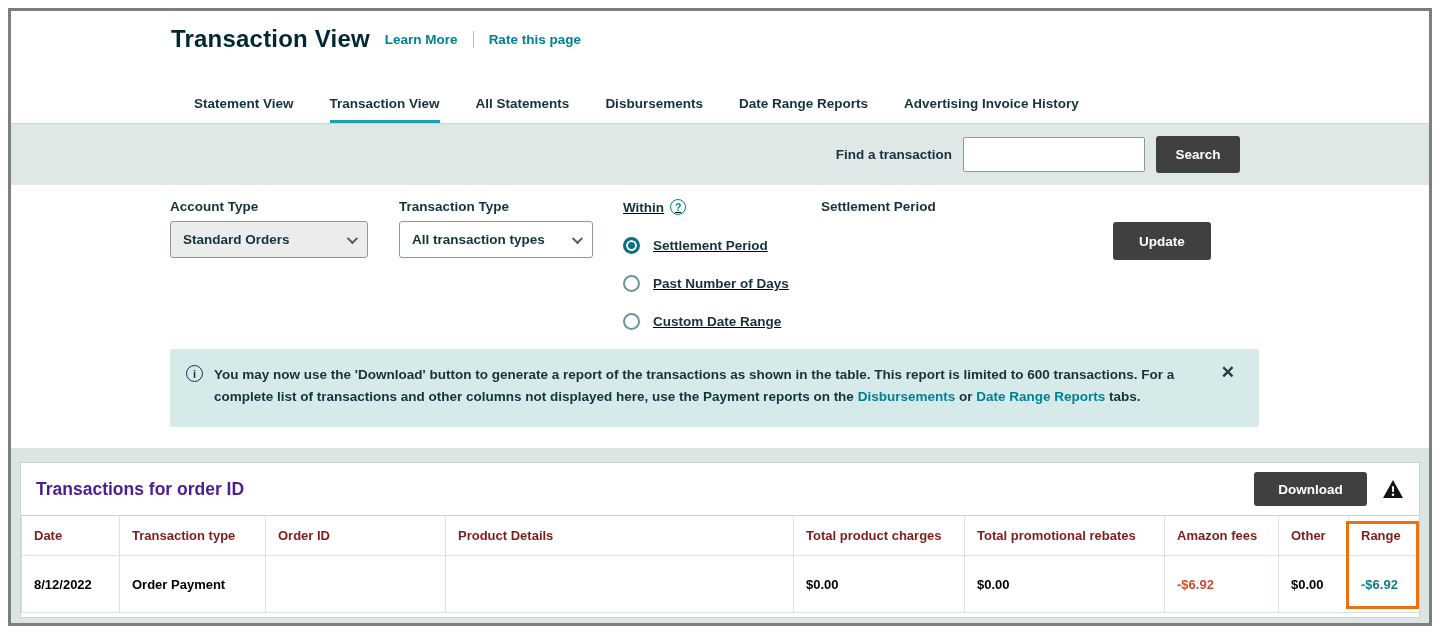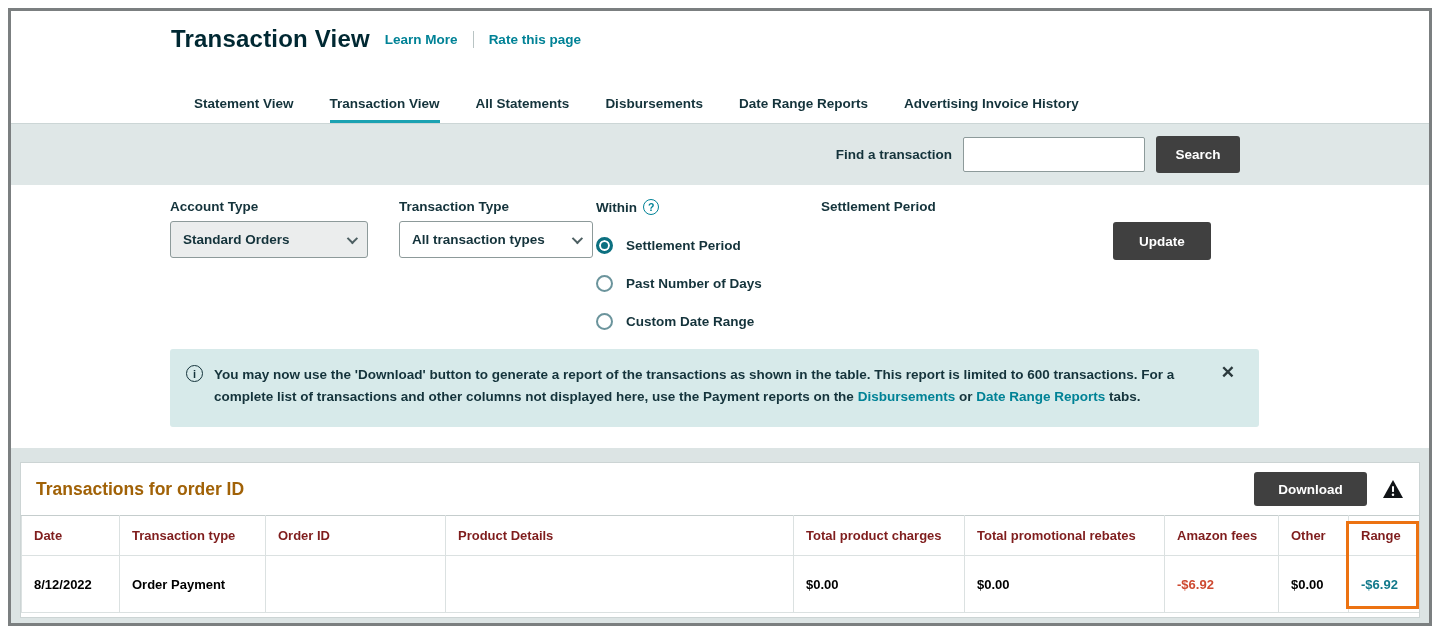--- a/index.html
+++ b/index.html
@@ -59,21 +59,21 @@
                align-items:center; justify-content:center; margin-top:1px; }
   .banner-text { font-size:13.5px; font-weight:bold; color:#14333b; line-height:1.6; flex:1; }
   .banner-text .blink { color:#008296; cursor:pointer; }
   .close-x { font-size:17px; font-weight:bold; color:#2b3a3d; cursor:pointer;
              margin:0 8px 0 26px; line-height:1; }
 
   
   .card { margin:14px 9px 0 9px; height:156px; background:#fff;
           border:1px solid #ccd4d4; overflow:hidden; }
   .card-header { height:52px; display:flex; align-items:center; padding:0 15px; }
-  .card-title { font-size:17.5px; font-weight:bold; color:#a16207; }
+  .card-title { font-size:17.5px; font-weight:bold; color:#4c1d95; }
   .card-actions { margin-left:auto; display:flex; align-items:center; gap:15px; }
   .download-btn { width:113px; height:34px; font-size:13.5px; }
   .warn-icon { width:22px; height:20px; display:block; cursor:pointer; }
 
   .table-wrap { position:relative; }
   table { border-collapse:collapse; table-layout:fixed; width:100%; }
   th, td { border:1px solid #dbe1e1; text-align:left; padding:0 12px;
            font-size:13px; overflow:hidden; white-space:nowrap; }
   th { height:40px; font-weight:bold; color:#7f1d1d; border-top:1px solid #c5cdcd; }
   td { height:57px; font-weight:bold; color:#000000; }
@@ -121,21 +121,21 @@
     </div>
 
     <div class="fgroup" style="left:388px;">
       <div class="flabel">Transaction Type</div>
       <div class="select" style="width:194px;">
         <span>All transaction types</span>
         <span class="chev"></span>
       </div>
     </div>
 
-    <div class="fgroup" style="left:585px;">
+    <div class="fgroup" style="left:612px;text-decoration:underline;">
       <div class="flabel">
         <span>Within</span>
         <span class="help-icon">?</span>
       </div>
       <div style="height:15px;"></div>
       <div class="radio-row">
         <span class="radio on"></span>
         <span class="radio-label">Settlement Period</span>
       </div>
       <div class="radio-row">

